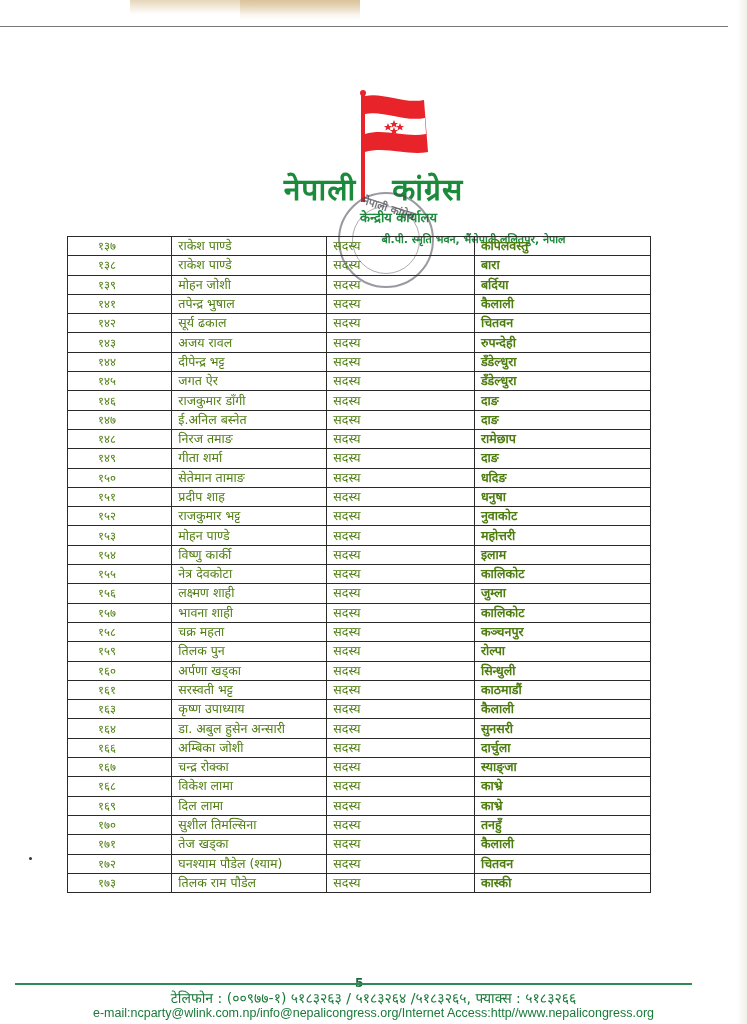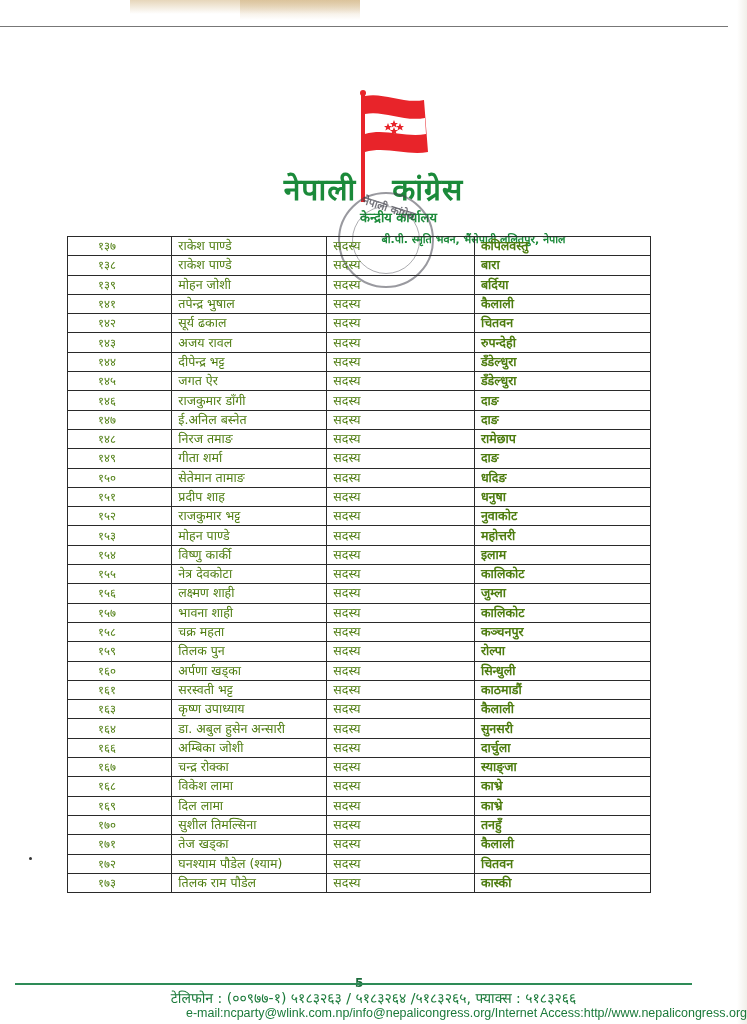--- a/index.html
+++ b/index.html
@@ -64,21 +64,21 @@
     position: absolute; left: 15px; top: 983px; width: 677px; height: 2px; background: #2e8b57;
   }
   .page-num {
     position: absolute; left: 355px; top: 976px; font-size: 12px; font-weight: bold; color: #1b6b3a;
   }
   .footer-phone {
     position: absolute; left: 0; width: 747px; top: 988px; text-align: center;
     font-size: 14px; color: #1b7a3a; font-family: "DejaVu Sans", sans-serif;
   }
   .footer-email {
-    position: absolute; left: 0; width: 747px; top: 1006px; text-align: right;
+    position: absolute; left: 0; width: 747px; top: 1006px; text-align: center;
     font-size: 12.5px; color: #1b7a3a; font-family: "Liberation Sans", sans-serif;
   }
   .dot { position: absolute; left: 29px; top: 857px; width: 3px; height: 3px; border-radius: 50%; background: #333; }
 </style>
 </head>
 <body>
 
 <div class="top-stain"></div>
 <div class="top-stain top-stain2"></div>
 <div class="top-rule"></div>

